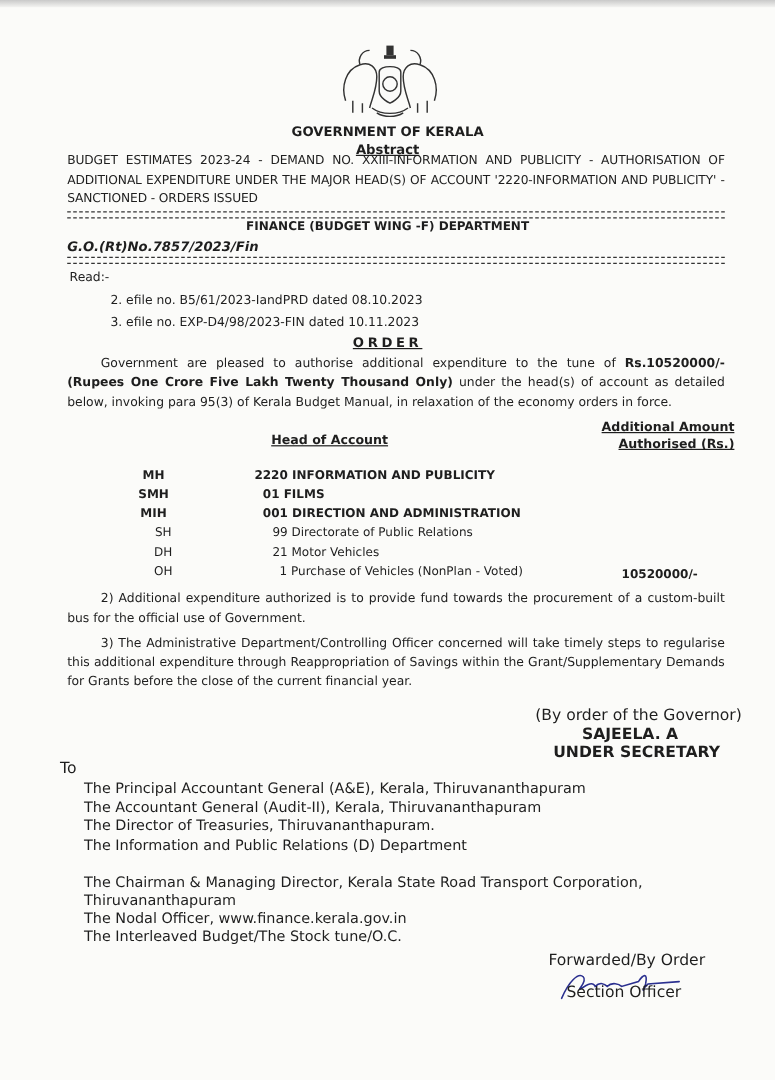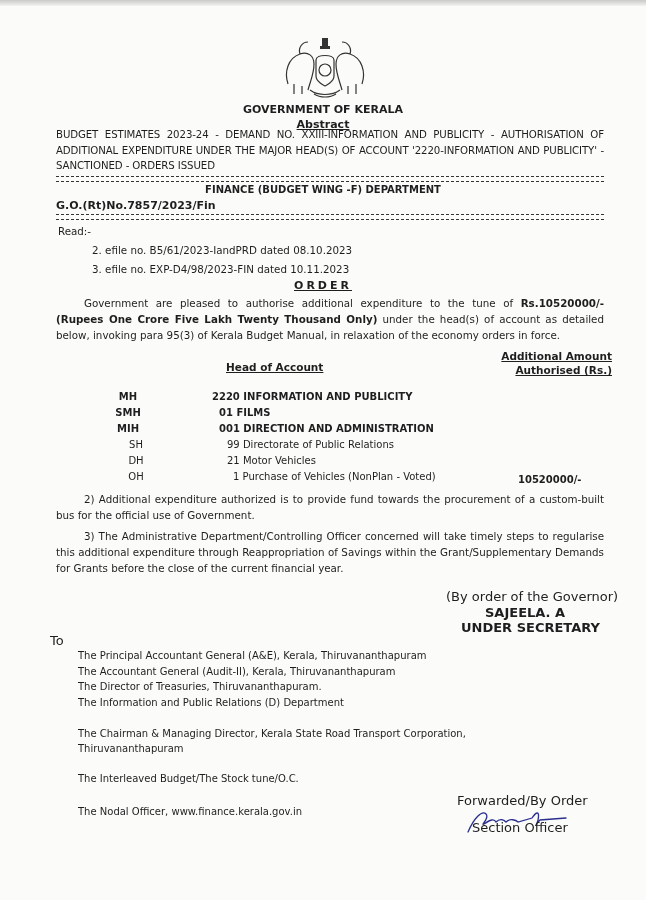--- a/index.html
+++ b/index.html
@@ -22,37 +22,37 @@
   .subject {
     position: absolute; left: 56px; top: 127px; width: 548px;
     font-size: 10.2px; line-height: 15.5px; text-align: justify;
     letter-spacing: -0.1px;
   }
   .sep {
     position: absolute; left: 56px; width: 548px; height: 4px;
     border-top: 1px dashed #333; border-bottom: 1px dashed #333;
   }
   .dept { font-weight: bold; font-size: 10px; left: 0; width: 646px; text-align: center; top: 184px; }
-  .gono { font-weight: bold; font-size: 11px; left: 56px; top: 199px; }
+  .gono { font-weight: bold; font-size: 11px; left: 56px; top: 199px; font-style: italic; }
   .dated { font-weight: bold; font-size: 11px; right: 42px; top: 199px; }
   .read { font-size: 10.3px; }
   .order-h { font-weight: bold; font-size: 11px; letter-spacing: 3px; left: 0; width: 646px; text-align: center; top: 279px; }
   .para {
     position: absolute; left: 56px; width: 548px; font-size: 10.3px; line-height: 16px;
     text-align: justify; text-indent: 28px;
   }
   .b { font-weight: bold; }
   .th { font-weight: bold; font-size: 10.5px; text-decoration: underline; }
   .th-amt { position: absolute; left: 492px; top: 349px; width: 120px; text-align: right; font-weight: bold; font-size: 10.5px; line-height: 14px; text-decoration: underline; }
   .code { font-size: 10px; width: 60px; text-align: center; }
   .code.bold { font-weight: bold; }
   .head { font-size: 10px; }
   .head.bold { font-weight: bold; }
   .sign { font-size: 13px; text-align: right; }
-  .to-item { font-size: 10px; left: 78px; }
+  .to-item { font-size: 12px; left: 70px; }
   .signature { position: absolute; left: 460px; top: 808px; width: 110px; height: 26px; }
 </style>
 </head>
 <body>
 
 <div class="topbar"></div>
 
 <div class="page">
 
   <svg class="emblem" viewBox="0 0 90 66">
@@ -127,21 +127,21 @@
   <div class="abs sign b" style="left:485px; top:605px;">SAJEELA. A</div>
   <div class="abs sign b" style="left:461px; top:620px;">UNDER SECRETARY</div>
 
   <div class="abs sign" style="left:50px; top:633px;">To</div>
   <div class="abs to-item" style="top:650px;">The Principal Accountant General (A&amp;E), Kerala, Thiruvananthapuram</div>
   <div class="abs to-item" style="top:666px;">The Accountant General (Audit-II), Kerala, Thiruvananthapuram</div>
   <div class="abs to-item" style="top:681px;">The Director of Treasuries, Thiruvananthapuram.</div>
   <div class="abs to-item" style="top:697px;">The Information and Public Relations (D) Department</div>
   <div class="abs to-item" style="top:728px;">The Chairman &amp; Managing Director, Kerala State Road Transport Corporation,</div>
   <div class="abs to-item" style="top:743px;">Thiruvananthapuram</div>
-  <div class="abs to-item" style="top:758px;margin-top:48px;">The Nodal Officer, www.finance.kerala.gov.in</div>
+  <div class="abs to-item" style="top:758px;">The Nodal Officer, www.finance.kerala.gov.in</div>
   <div class="abs to-item" style="top:773px;">The Interleaved Budget/The Stock tune/O.C.</div>
 
   <div class="abs sign" style="left:457px; top:793px;">Forwarded/By Order</div>
   <svg class="signature" viewBox="0 0 110 26">
     <path d="M8 24 C14 10 22 2 26 6 C30 10 20 18 24 16 C30 12 34 10 36 14 C40 10 44 12 46 14 C50 10 56 12 58 14 L72 10 C76 4 80 2 78 12 C76 20 74 18 80 12 L106 10" fill="none" stroke="#2a2f8f" stroke-width="1.3" stroke-linecap="round"></path>
   </svg>
   <div class="abs sign" style="left:472px; top:820px;">Section Officer</div>
 
 </div>
 

